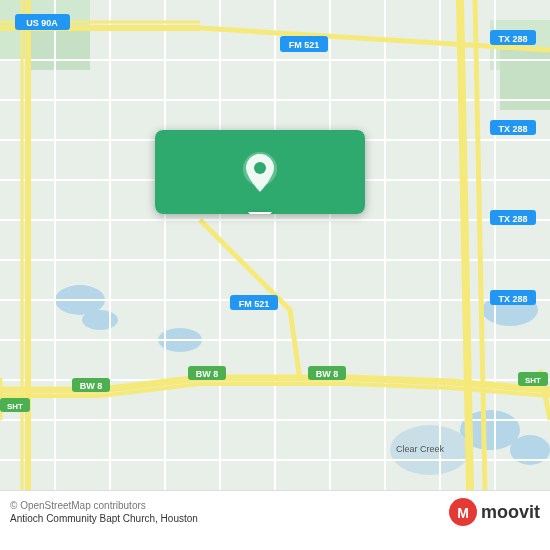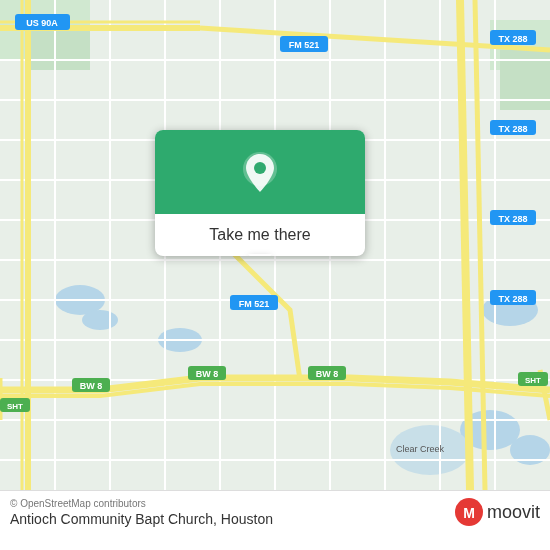--- a/index.html
+++ b/index.html
@@ -91,33 +91,33 @@
 
     #moovit-logo {
       margin-left: auto;
       display: flex;
       align-items: center;
       gap: 3px;
     }
 
     #moovit-text {
       font-size: 18px;
-      font-weight: normal;
+      font-weight: bold;
       color: #333;
       text-align: right;
     }
 
     #osm-credit {
       font-size: 10px;
       color: #777;
       white-space: nowrap;
     }
 
     #location-name {
-      font-size: 14px;
+      font-size: 10px;
       color: #333;
       font-weight: 500;
     }
 
     #bottom-left {
       display: flex;
       flex-direction: column;
       gap: 2px;
     }
   </style>
@@ -221,21 +221,20 @@
   
   <div id="take-me-there-card">
     <div id="card-top">
 
       <svg class="map-pin" viewBox="0 0 38 44" xmlns="http://www.w3.org/2000/svg">
         <circle cx="19" cy="17" r="17" fill="white" opacity="0.25"></circle>
         <path d="M19 2C11.3 2 5 8.3 5 16C5 25 19 40 19 40C19 40 33 25 33 16C33 8.3 26.7 2 19 2Z" fill="white" opacity="0.9"></path>
         <circle cx="19" cy="16" r="6" fill="#2eaa6e"></circle>
       </svg>
     </div>
-    <div id="card-label">Take me there</div>
     <div id="card-pointer"></div>
   </div>
 </div>
 
 <div id="bottom-bar">
   <div id="bottom-left">
     <span id="osm-credit">© OpenStreetMap contributors</span>
     <span id="location-name">Antioch Community Bapt Church, Houston</span>
   </div>
   <div id="moovit-logo">

